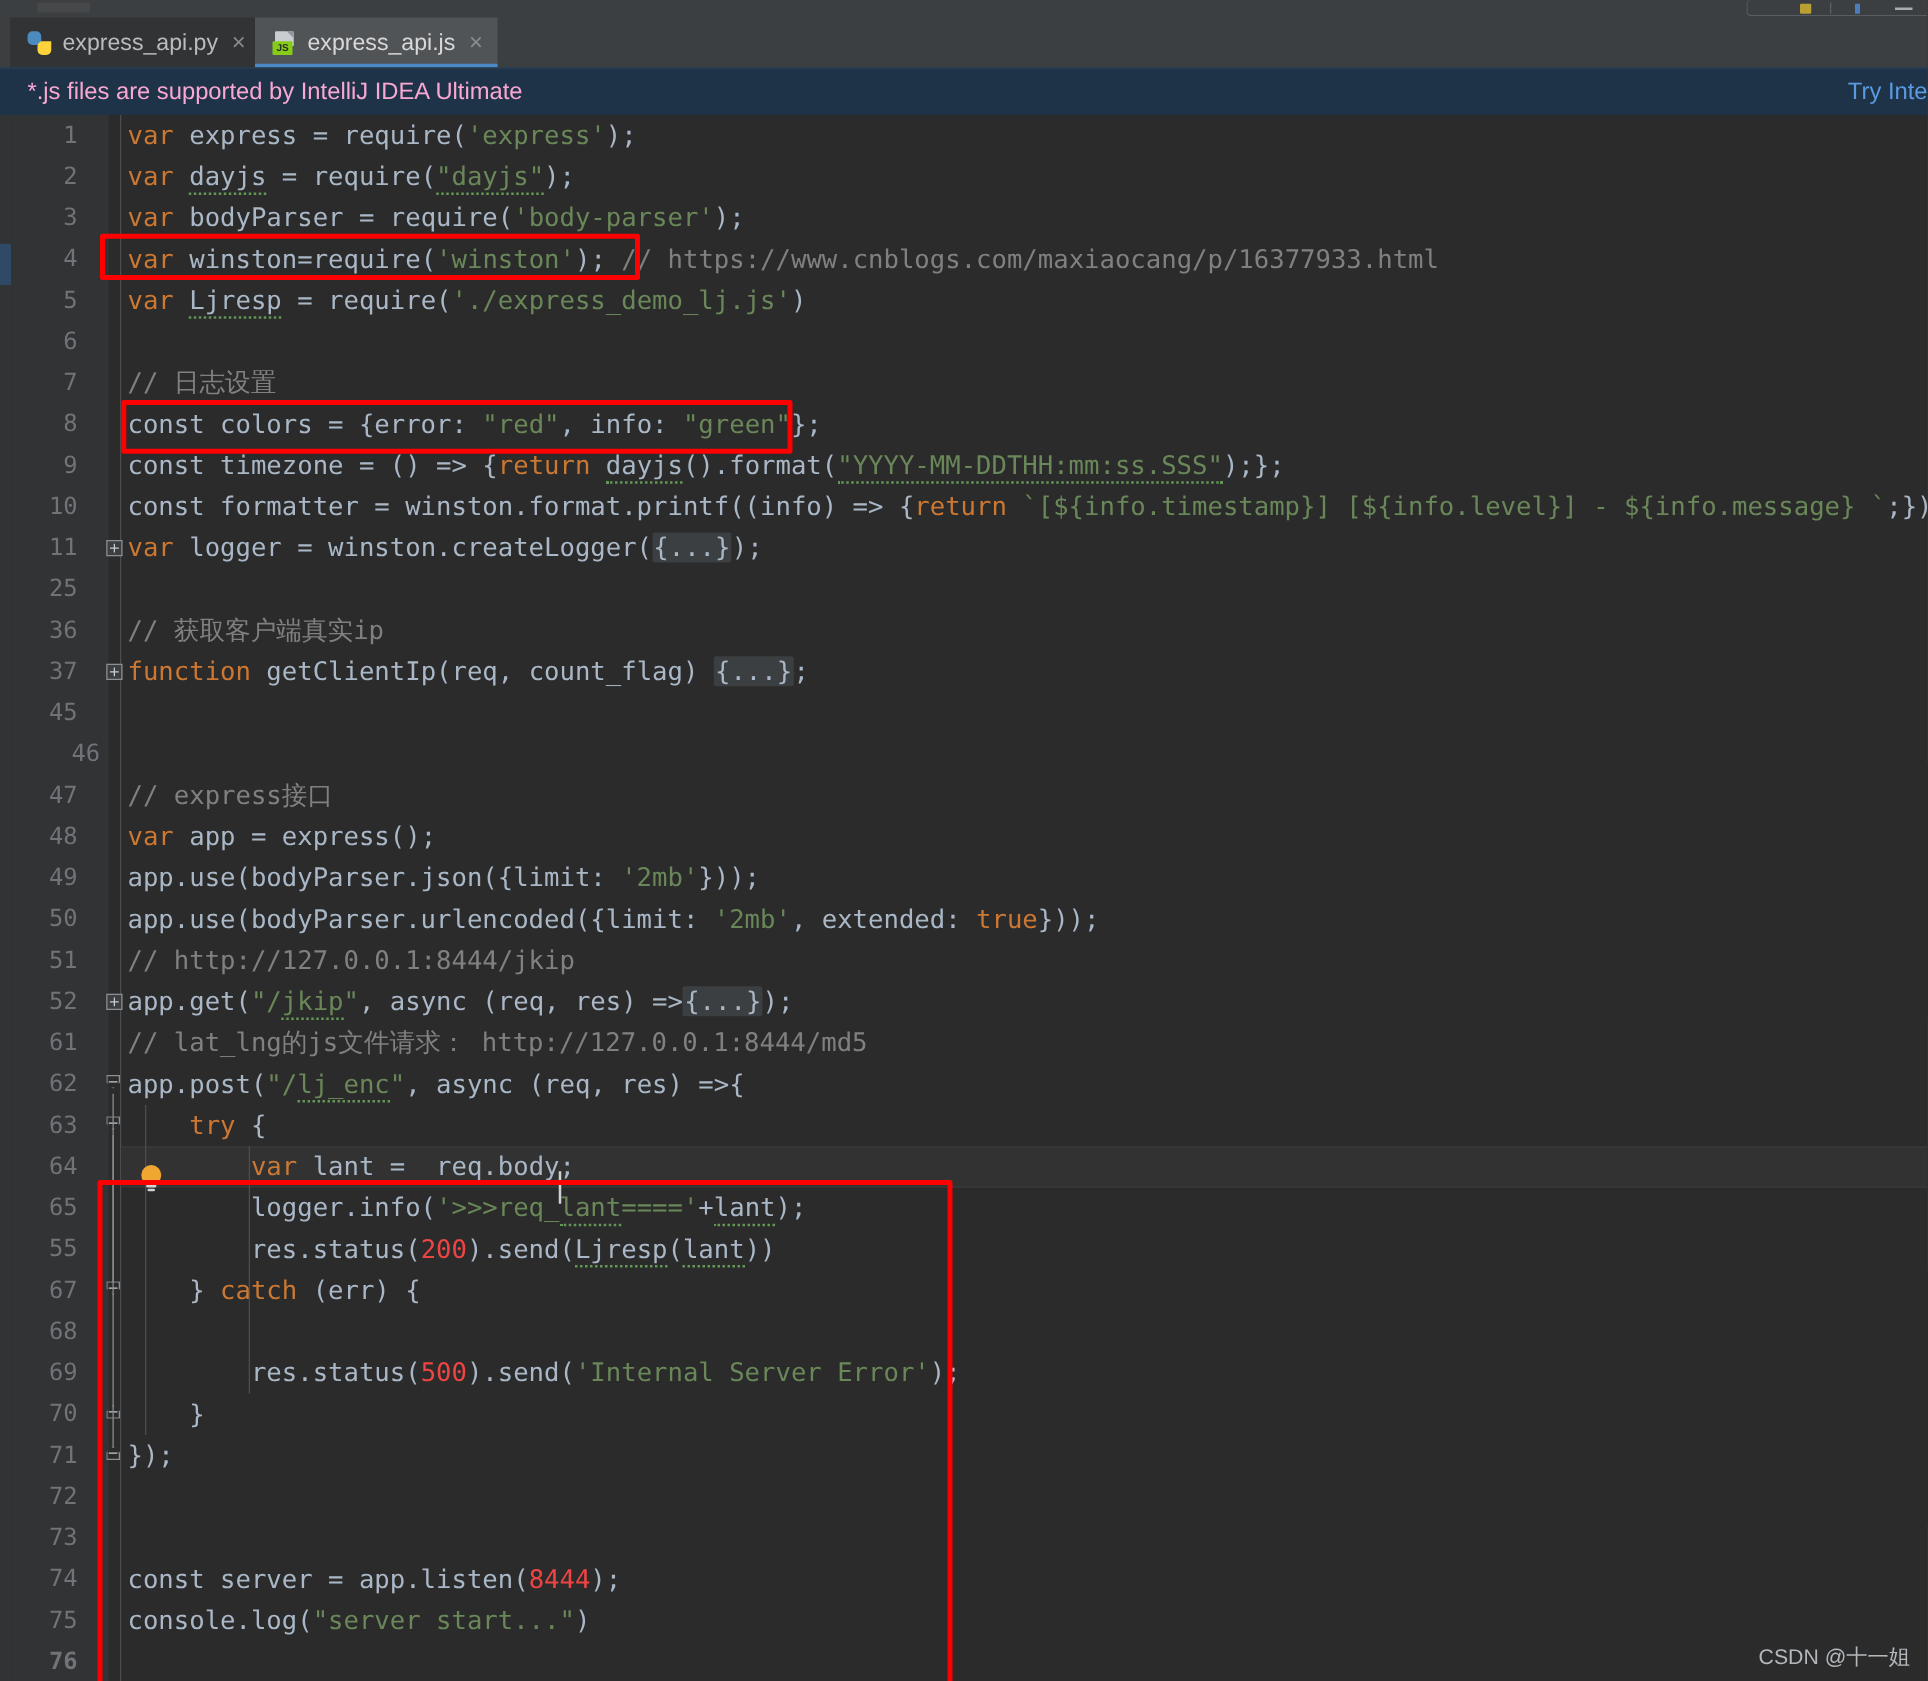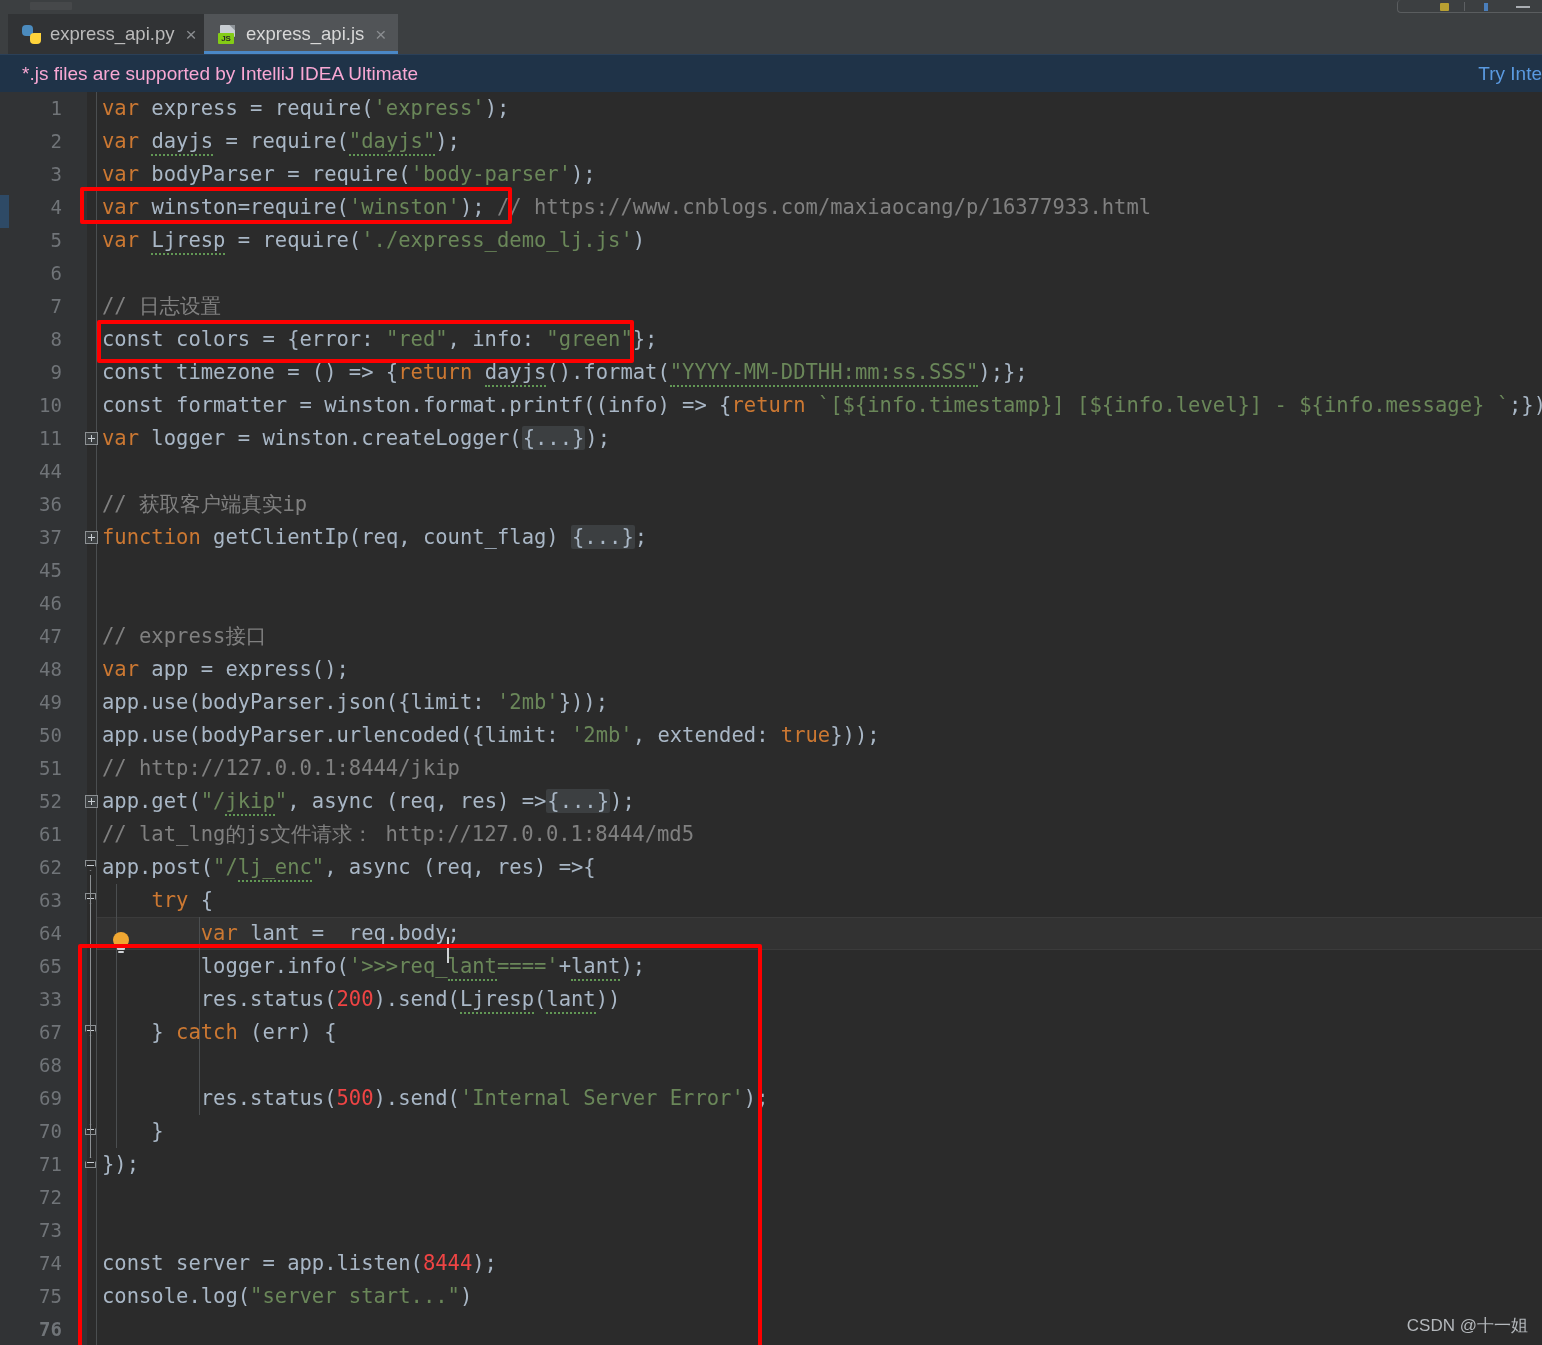--- a/index.html
+++ b/index.html
@@ -274,37 +274,37 @@
       <div class="ln" style="top: 33px;">2</div>
       <div class="ln" style="top: 66px;">3</div>
       <div class="ln" style="top: 99px;">4</div>
       <div class="ln" style="top: 132px;">5</div>
       <div class="ln" style="top: 165px;">6</div>
       <div class="ln" style="top: 198px;">7</div>
       <div class="ln" style="top: 231px;">8</div>
       <div class="ln" style="top: 264px;">9</div>
       <div class="ln" style="top: 297px;">10</div>
       <div class="ln" style="top: 330px;">11</div>
-      <div class="ln" style="top: 363px;">44</div>
+      <div class="ln" style="top: 363px;">25</div>
       <div class="ln" style="top: 396px;">36</div>
       <div class="ln" style="top: 429px;">37</div>
       <div class="ln" style="top: 462px;">45</div>
-      <div class="ln" style="top: 495px;">46</div>
+      <div class="ln" style="top: 495px; margin-left: 18px;">46</div>
       <div class="ln" style="top: 528px;">47</div>
       <div class="ln" style="top: 561px;">48</div>
       <div class="ln" style="top: 594px;">49</div>
       <div class="ln" style="top: 627px;">50</div>
       <div class="ln" style="top: 660px;">51</div>
       <div class="ln" style="top: 693px;">52</div>
       <div class="ln" style="top: 726px;">61</div>
       <div class="ln" style="top: 759px;">62</div>
       <div class="ln" style="top: 792px;">63</div>
       <div class="ln" style="top: 825px;">64</div>
       <div class="ln" style="top: 858px;">65</div>
-      <div class="ln" style="top: 891px;">33</div>
+      <div class="ln" style="top: 891px;">55</div>
       <div class="ln" style="top: 924px;">67</div>
       <div class="ln" style="top: 957px;">68</div>
       <div class="ln" style="top: 990px;">69</div>
       <div class="ln" style="top: 1023px;">70</div>
       <div class="ln" style="top: 1056px;">71</div>
       <div class="ln" style="top: 1089px;">72</div>
       <div class="ln" style="top: 1122px;">73</div>
       <div class="ln" style="top: 1155px;">74</div>
       <div class="ln" style="top: 1188px;">75</div>
       <div class="ln" style="top: 1221px; font-weight: bold;">76</div>

